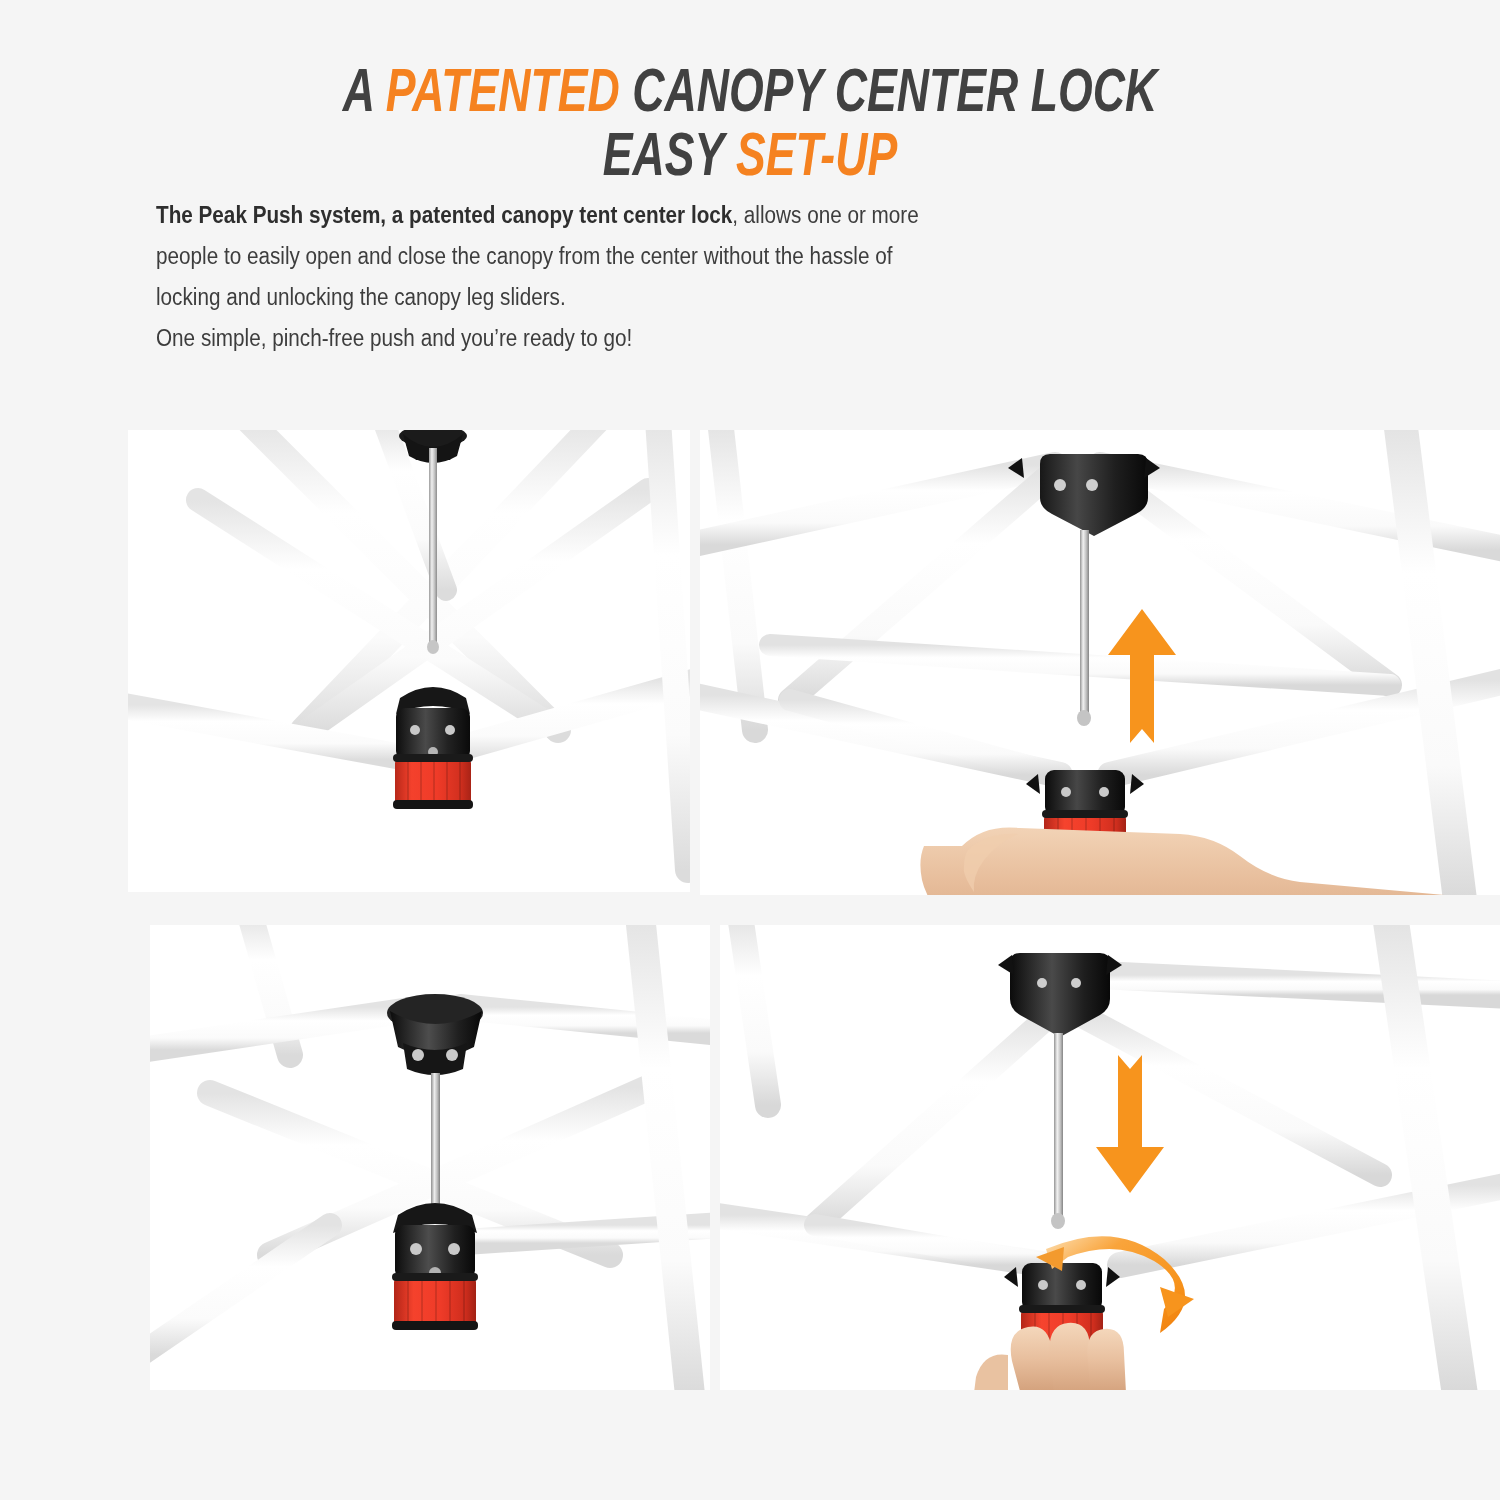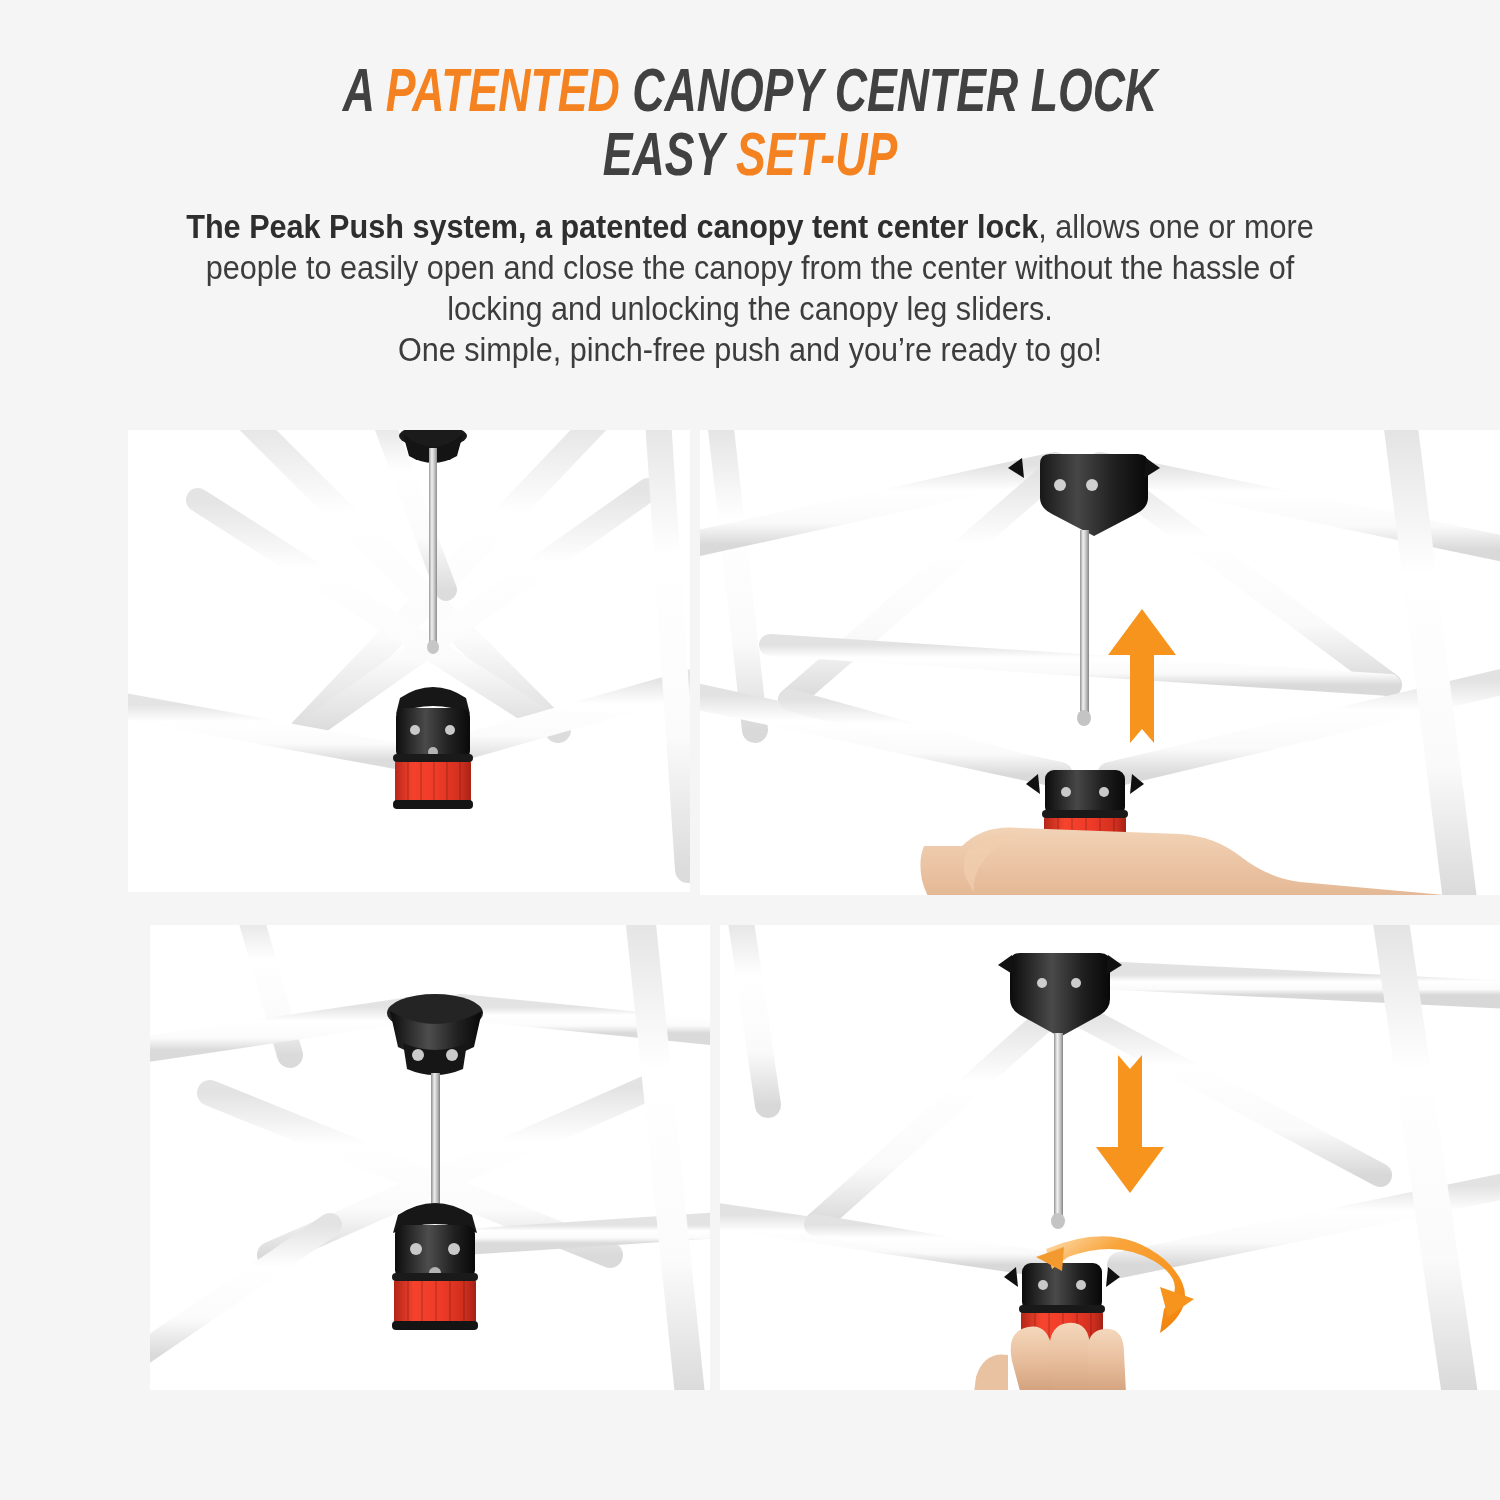--- a/index.html
+++ b/index.html
@@ -26,24 +26,24 @@
     transform:scaleX(0.72);
     transform-origin:center center;
     white-space:nowrap;
   }
   #title-line-1{position:absolute;left:0;top:58px;width:1500px;}
   #title-line-2{position:absolute;left:0;top:122px;width:1500px;}
   .t-accent{color:#f58220;}
   .t-dark{color:#414141;}
 
   #body-copy{
-    position:absolute;left:90px;top:206px;width:1320px;
-    text-align:center;
+    position:absolute;left:90px;top:195px;width:1320px;
+    text-align:left;
     color:#3d3d3d;
-    font-size:34px;
+    font-size:23px;
     line-height:41px;
   }
   #body-copy .bodyline{
     display:block;
     transform:scaleX(0.9);
     transform-origin:center center;
     white-space:nowrap;
   }
   #body-copy b{font-weight:bold;color:#2e2e2e;}
 

